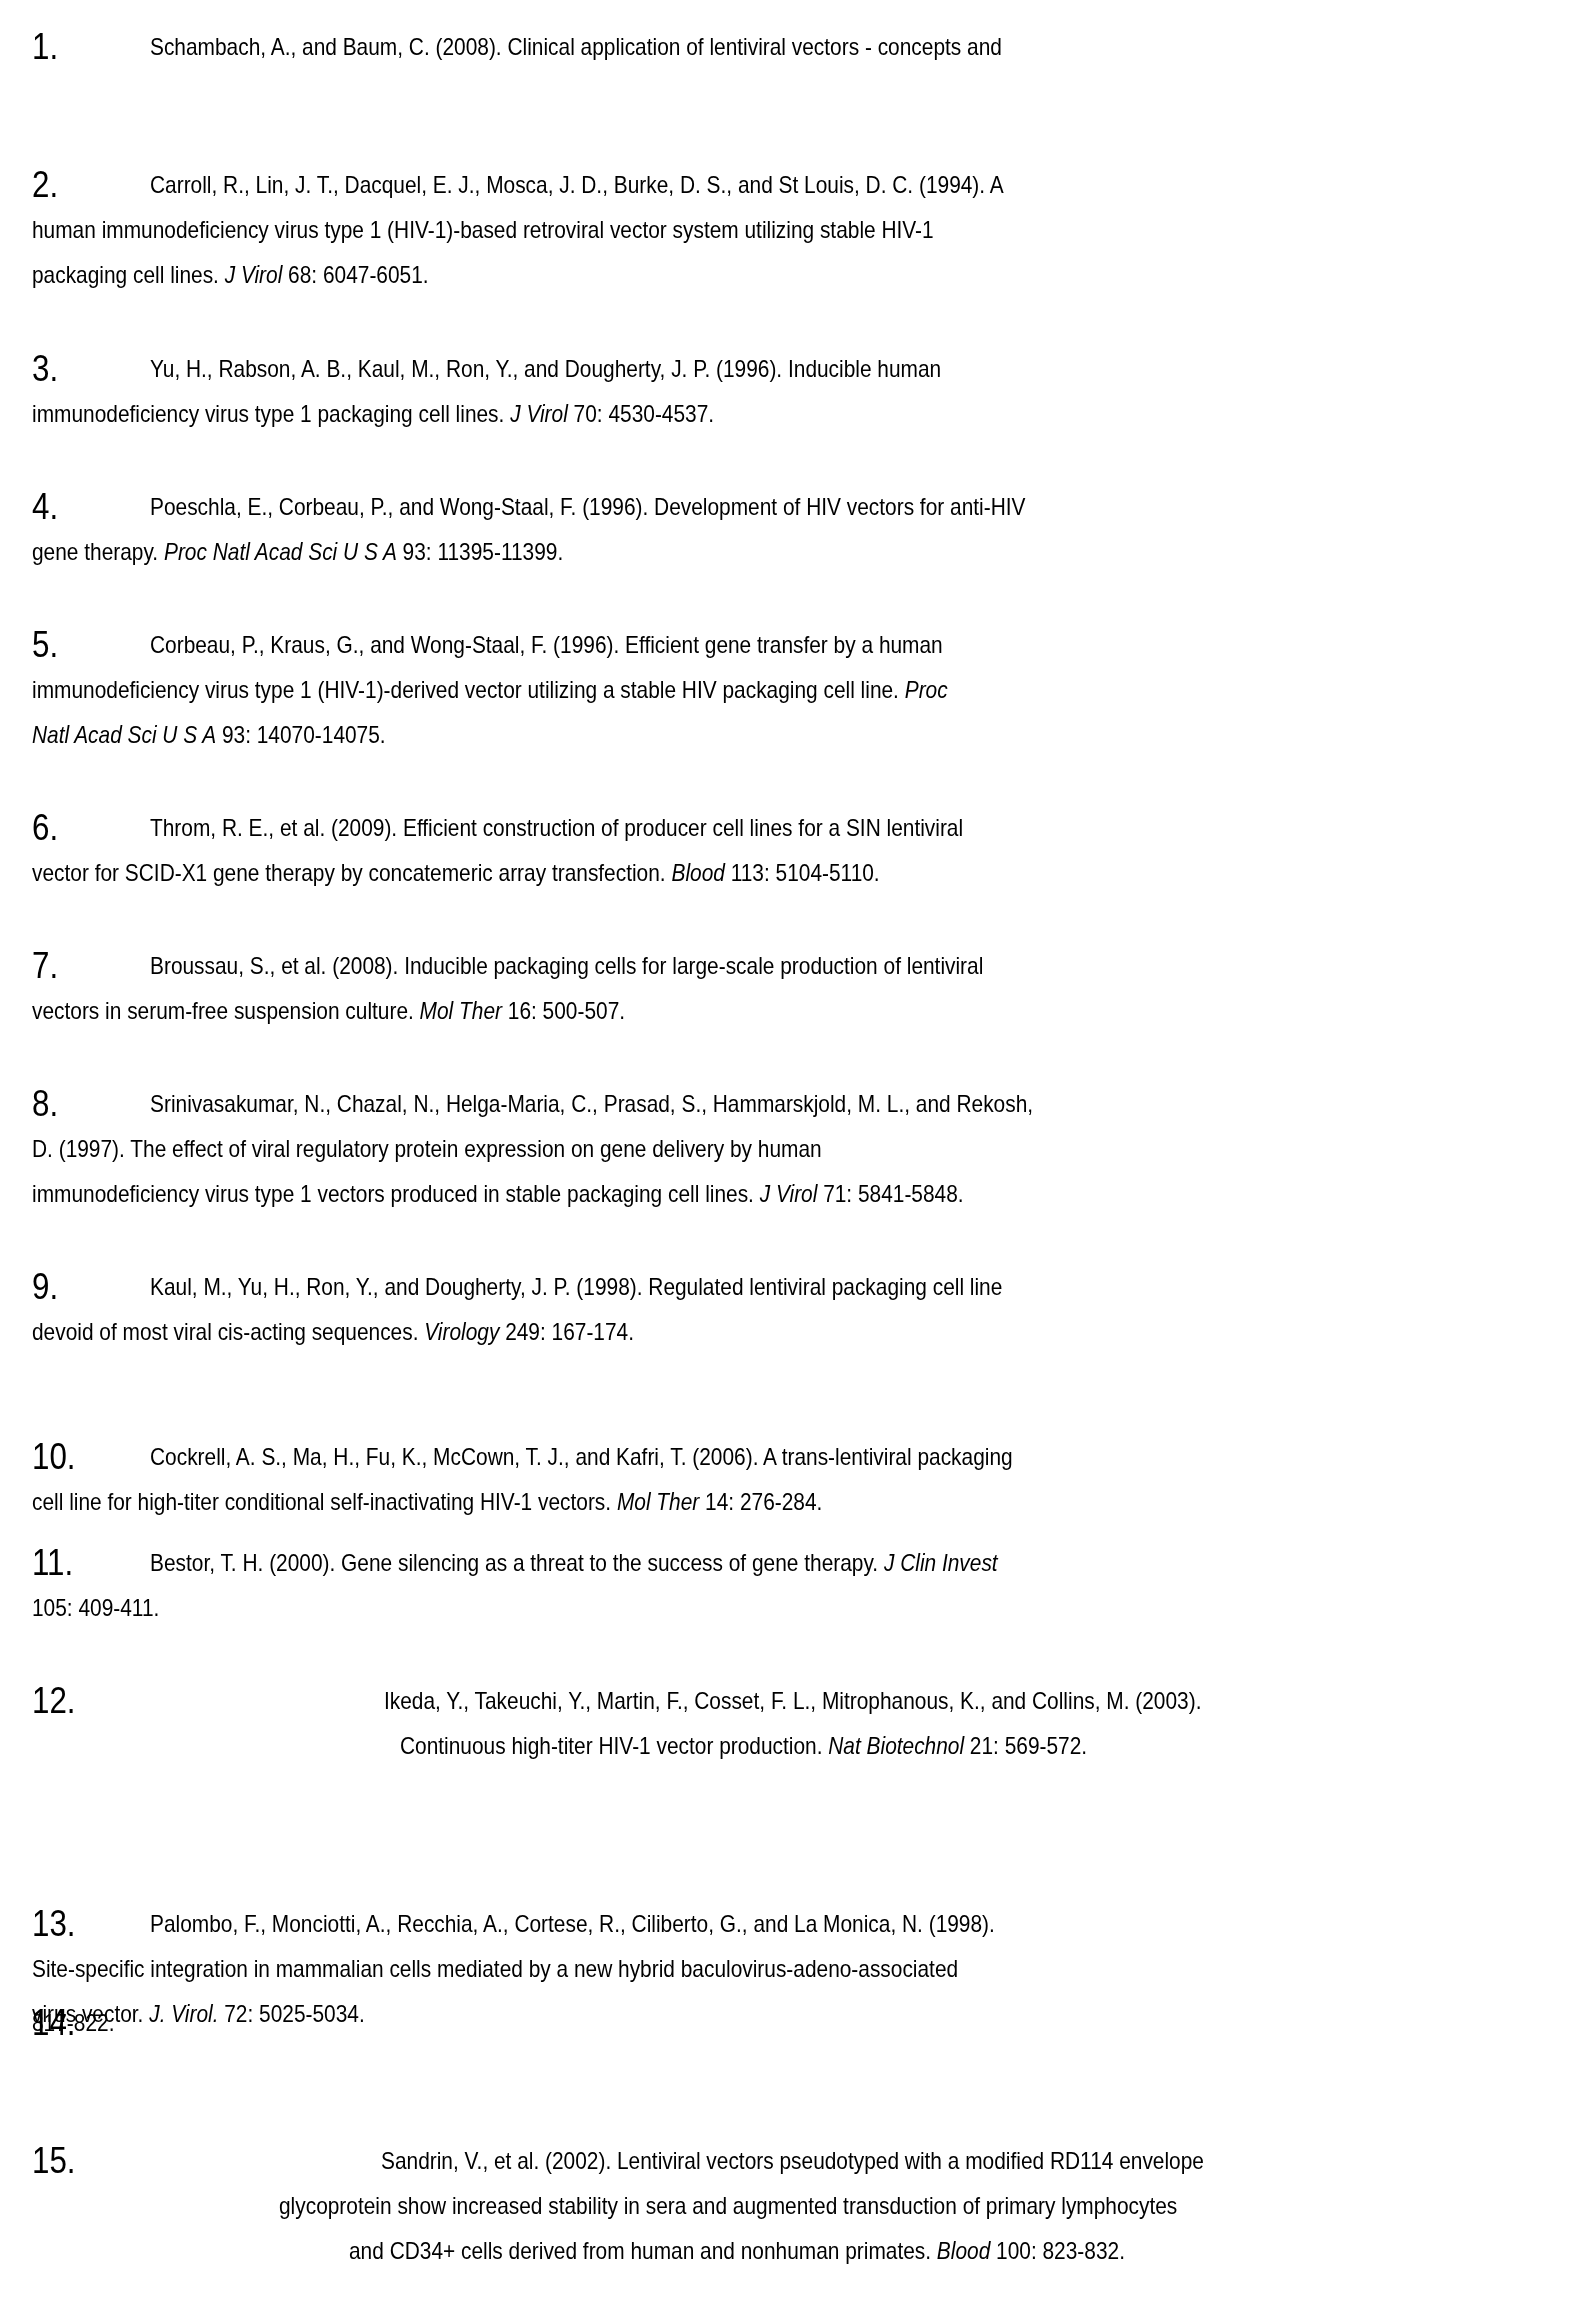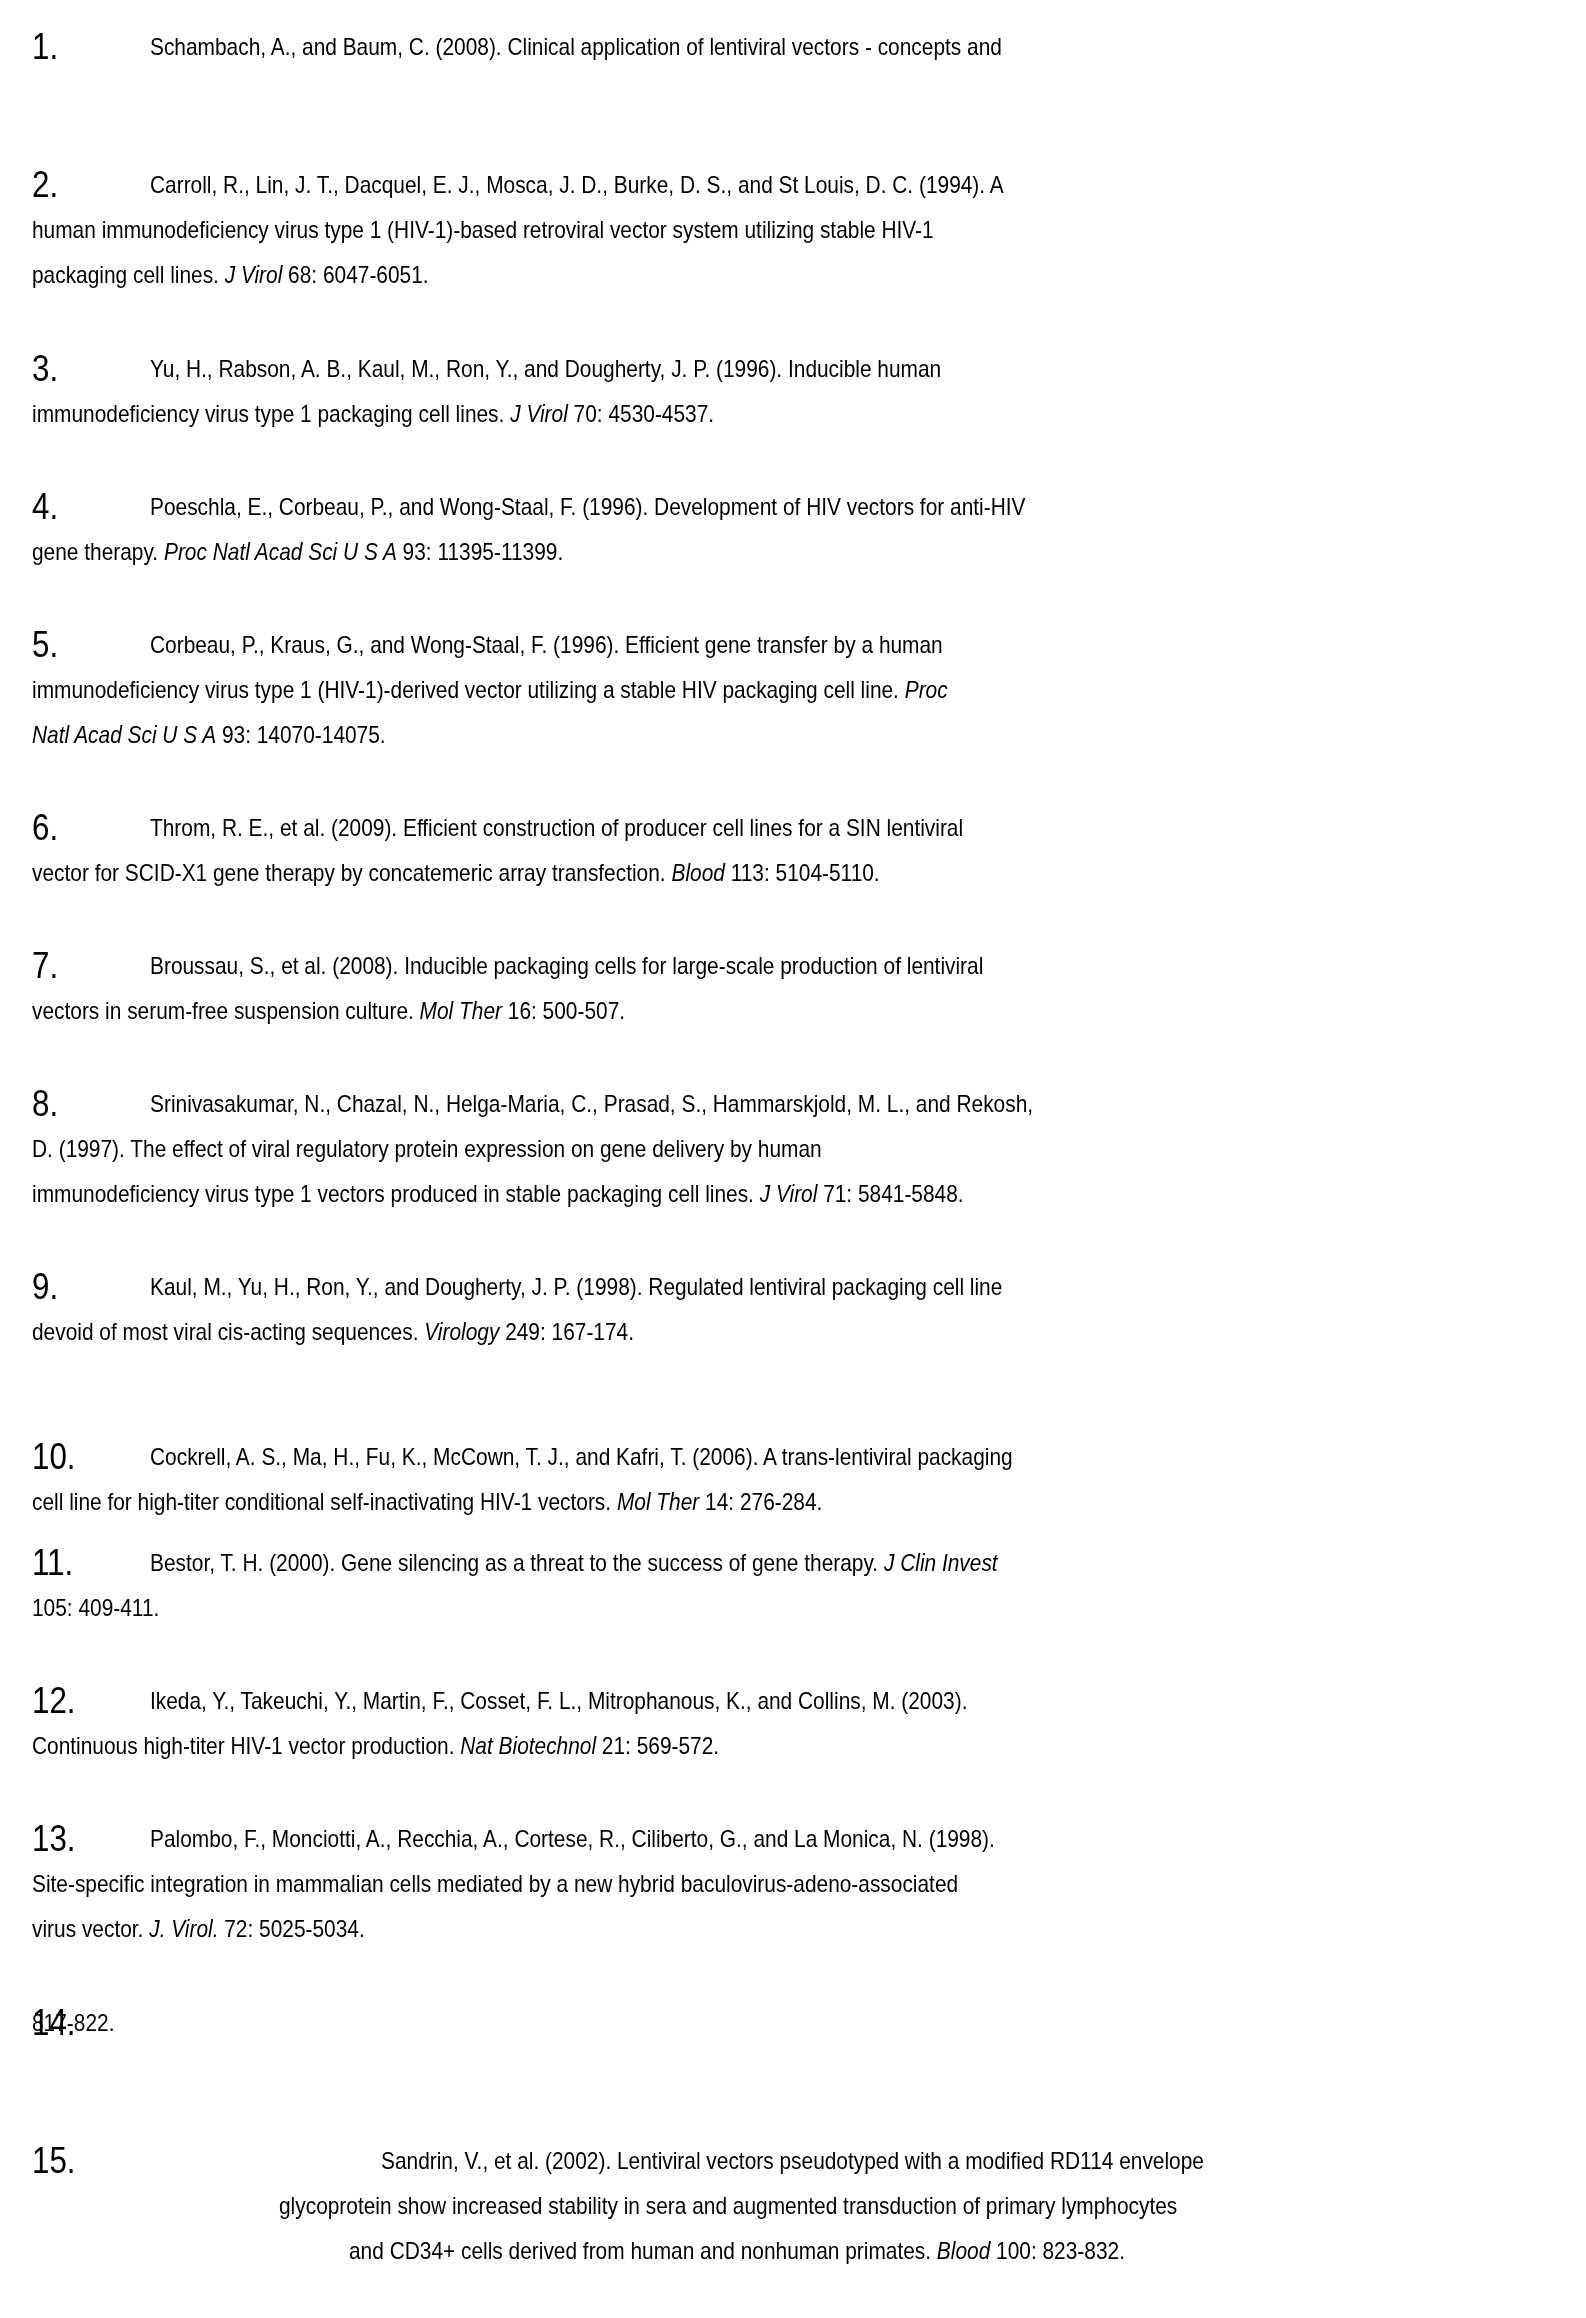--- a/index.html
+++ b/index.html
@@ -110,26 +110,26 @@
     <div class="ref" style="top: 1402px; margin-top: 32px;">
       <span class="ref-num">10.</span>
       <div class="line first-line"><span class="inner"><span class="seg-normal">Cockrell, A. S., Ma, H., Fu, K., McCown, T. J., and Kafri, T. (2006). A trans-lentiviral packaging</span></span></div>
       <div class="line"><span class="inner"><span class="seg-normal">cell line for high-titer conditional self-inactivating HIV-1 vectors. </span><span class="seg-italic">Mol Ther</span><span class="seg-normal"> 14: 276-284.</span></span></div>
     </div>
     <div class="ref" style="top: 1540px;">
       <span class="ref-num">11.</span>
       <div class="line first-line"><span class="inner"><span class="seg-normal">Bestor, T. H. (2000). Gene silencing as a threat to the success of gene therapy. </span><span class="seg-italic">J Clin Invest</span></span></div>
       <div class="line"><span class="inner"><span class="seg-normal">105: 409-411.</span></span></div>
     </div>
-    <div class="ref" style="top: 1678px;">
+    <div class="ref" style="top: 1678px; text-align: center;">
       <span class="ref-num">12.</span>
       <div class="line first-line"><span class="inner"><span class="seg-normal">Ikeda, Y., Takeuchi, Y., Martin, F., Cosset, F. L., Mitrophanous, K., and Collins, M. (2003).</span></span></div>
       <div class="line"><span class="inner"><span class="seg-normal">Continuous high-titer HIV-1 vector production. </span><span class="seg-italic">Nat Biotechnol</span><span class="seg-normal"> 21: 569-572.</span></span></div>
     </div>
-    <div class="ref" style="top: 1816px;">
+    <div class="ref" style="top: 1901px;">
       <span class="ref-num">13.</span>
       <div class="line first-line"><span class="inner"><span class="seg-normal">Palombo, F., Monciotti, A., Recchia, A., Cortese, R., Ciliberto, G., and La Monica, N. (1998).</span></span></div>
       <div class="line"><span class="inner"><span class="seg-normal">Site-specific integration in mammalian cells mediated by a new hybrid baculovirus-adeno-associated</span></span></div>
       <div class="line"><span class="inner"><span class="seg-normal">virus vector. </span><span class="seg-italic">J. Virol.</span><span class="seg-normal"> 72: 5025-5034.</span></span></div>
     </div>
     <div class="ref" style="top: 2000px;">
       <span class="ref-num">14.</span>
       <div class="line"><span class="inner"><span class="seg-normal">817-822.</span></span></div>
     </div>
     <div class="ref" style="top: 2138px; text-align: center;">

